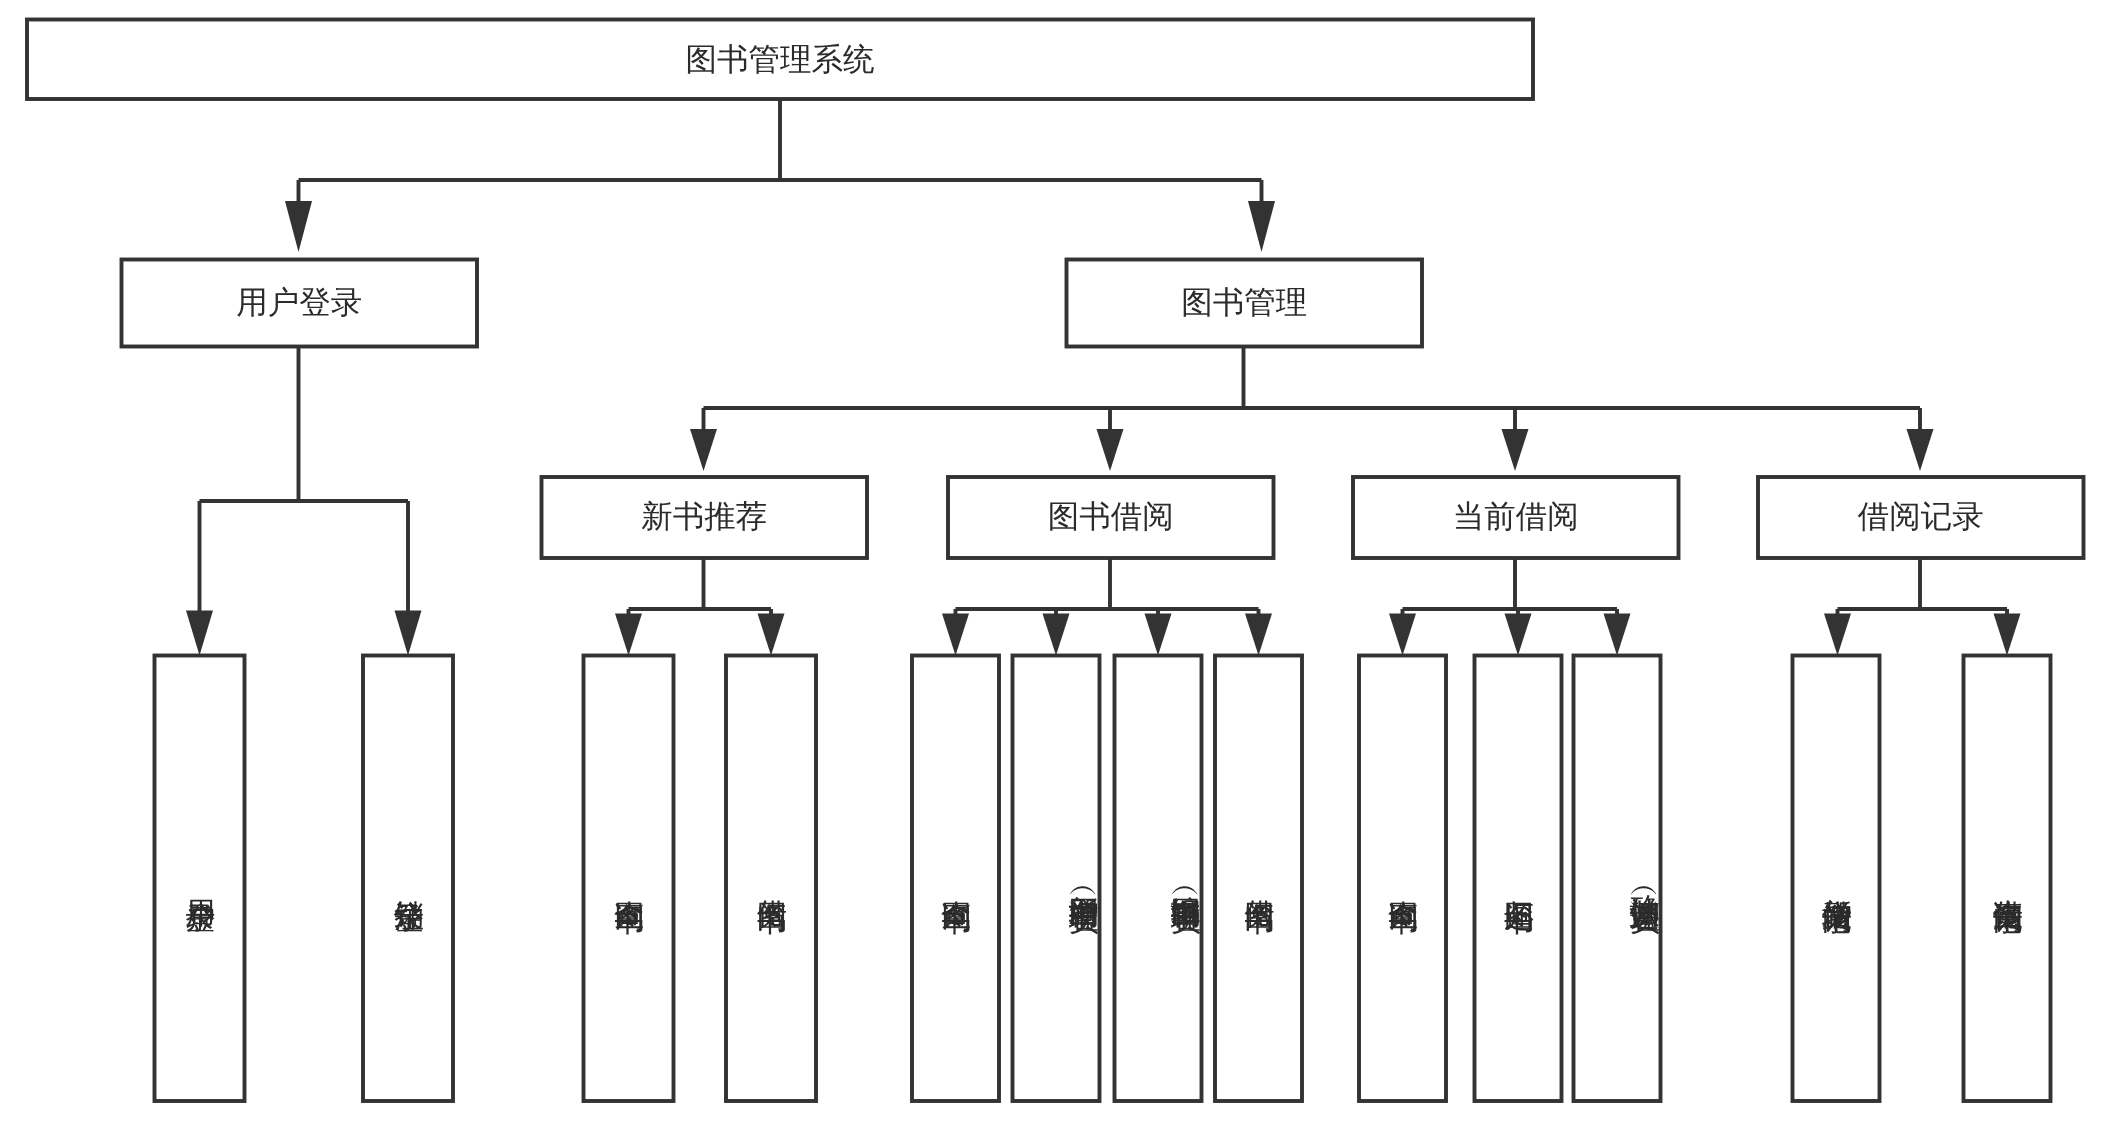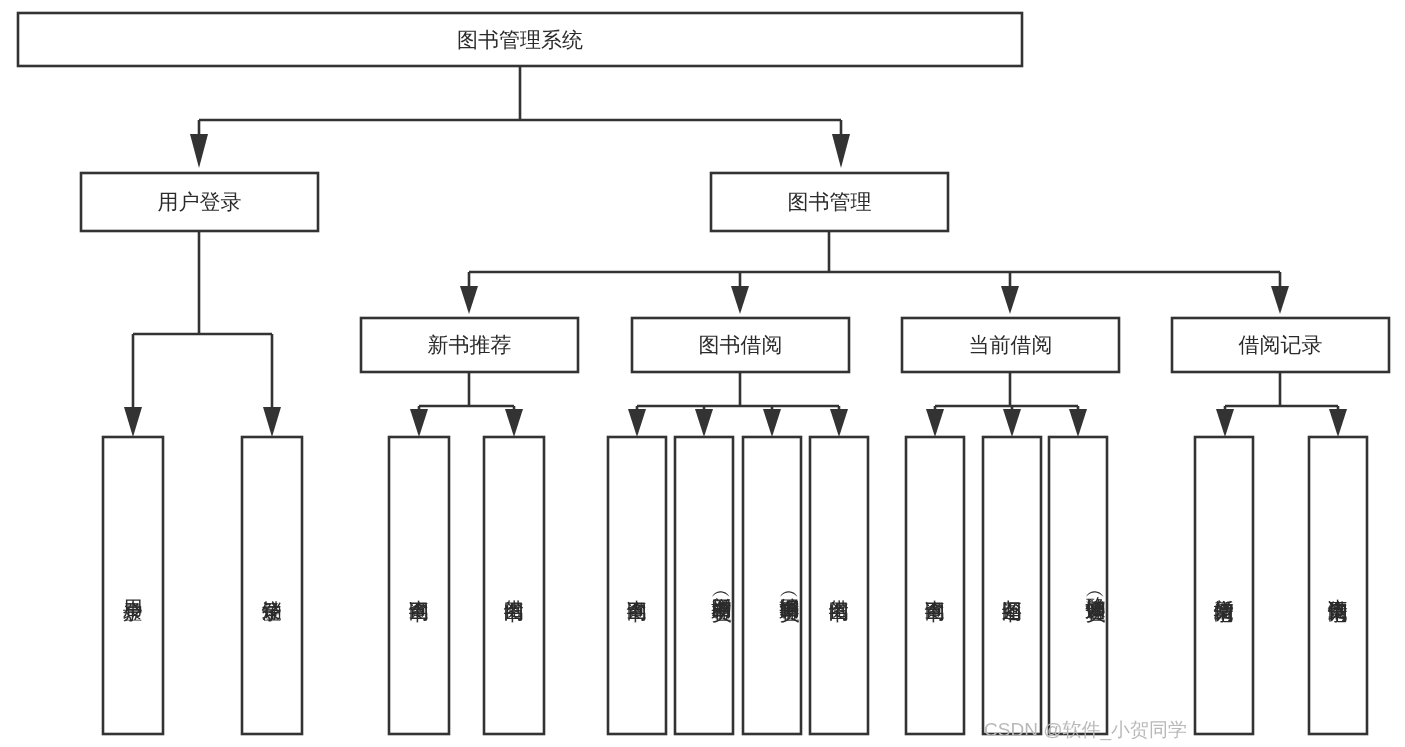--- a/index.html
+++ b/index.html
@@ -209,15 +209,14 @@
   <div class="node-label-v" style="left:608px; top:437px; width:58px; height:297px; display:flex; align-items:center; justify-content:center;">查询图书</div>
   <div class="node-label-v" style="left:675px; top:443px; width:58px; height:285px; display:flex; align-items:flex-start; justify-content:center;">新增图书（管理员）</div>
   <div class="node-label-v" style="left:743px; top:443px; width:58px; height:285px; display:flex; align-items:flex-start; justify-content:center;">编辑图书（管理员）</div>
   <div class="node-label-v" style="left:810px; top:437px; width:58px; height:297px; display:flex; align-items:center; justify-content:center;">借阅图书</div>
   <div class="node-label-v" style="left:906px; top:437px; width:58px; height:297px; display:flex; align-items:center; justify-content:center;">查询图书</div>
   <div class="node-label-v" style="left:983px; top:437px; width:58px; height:297px; display:flex; align-items:center; justify-content:center;">归还图书</div>
   <div class="node-label-v" style="left:1049px; top:443px; width:58px; height:285px; display:flex; align-items:flex-start; justify-content:center;">确认归还（管理员）</div>
   <div class="node-label-v" style="left:1195px; top:437px; width:58px; height:297px; display:flex; align-items:center; justify-content:center;">新增借阅记录</div>
   <div class="node-label-v" style="left:1309px; top:437px; width:58px; height:297px; display:flex; align-items:center; justify-content:center;">查询借阅记录</div>
 
-  <div class="watermark">CSDN @软件_小贺同学</div>
 
 </div>
 
 </body></html>

